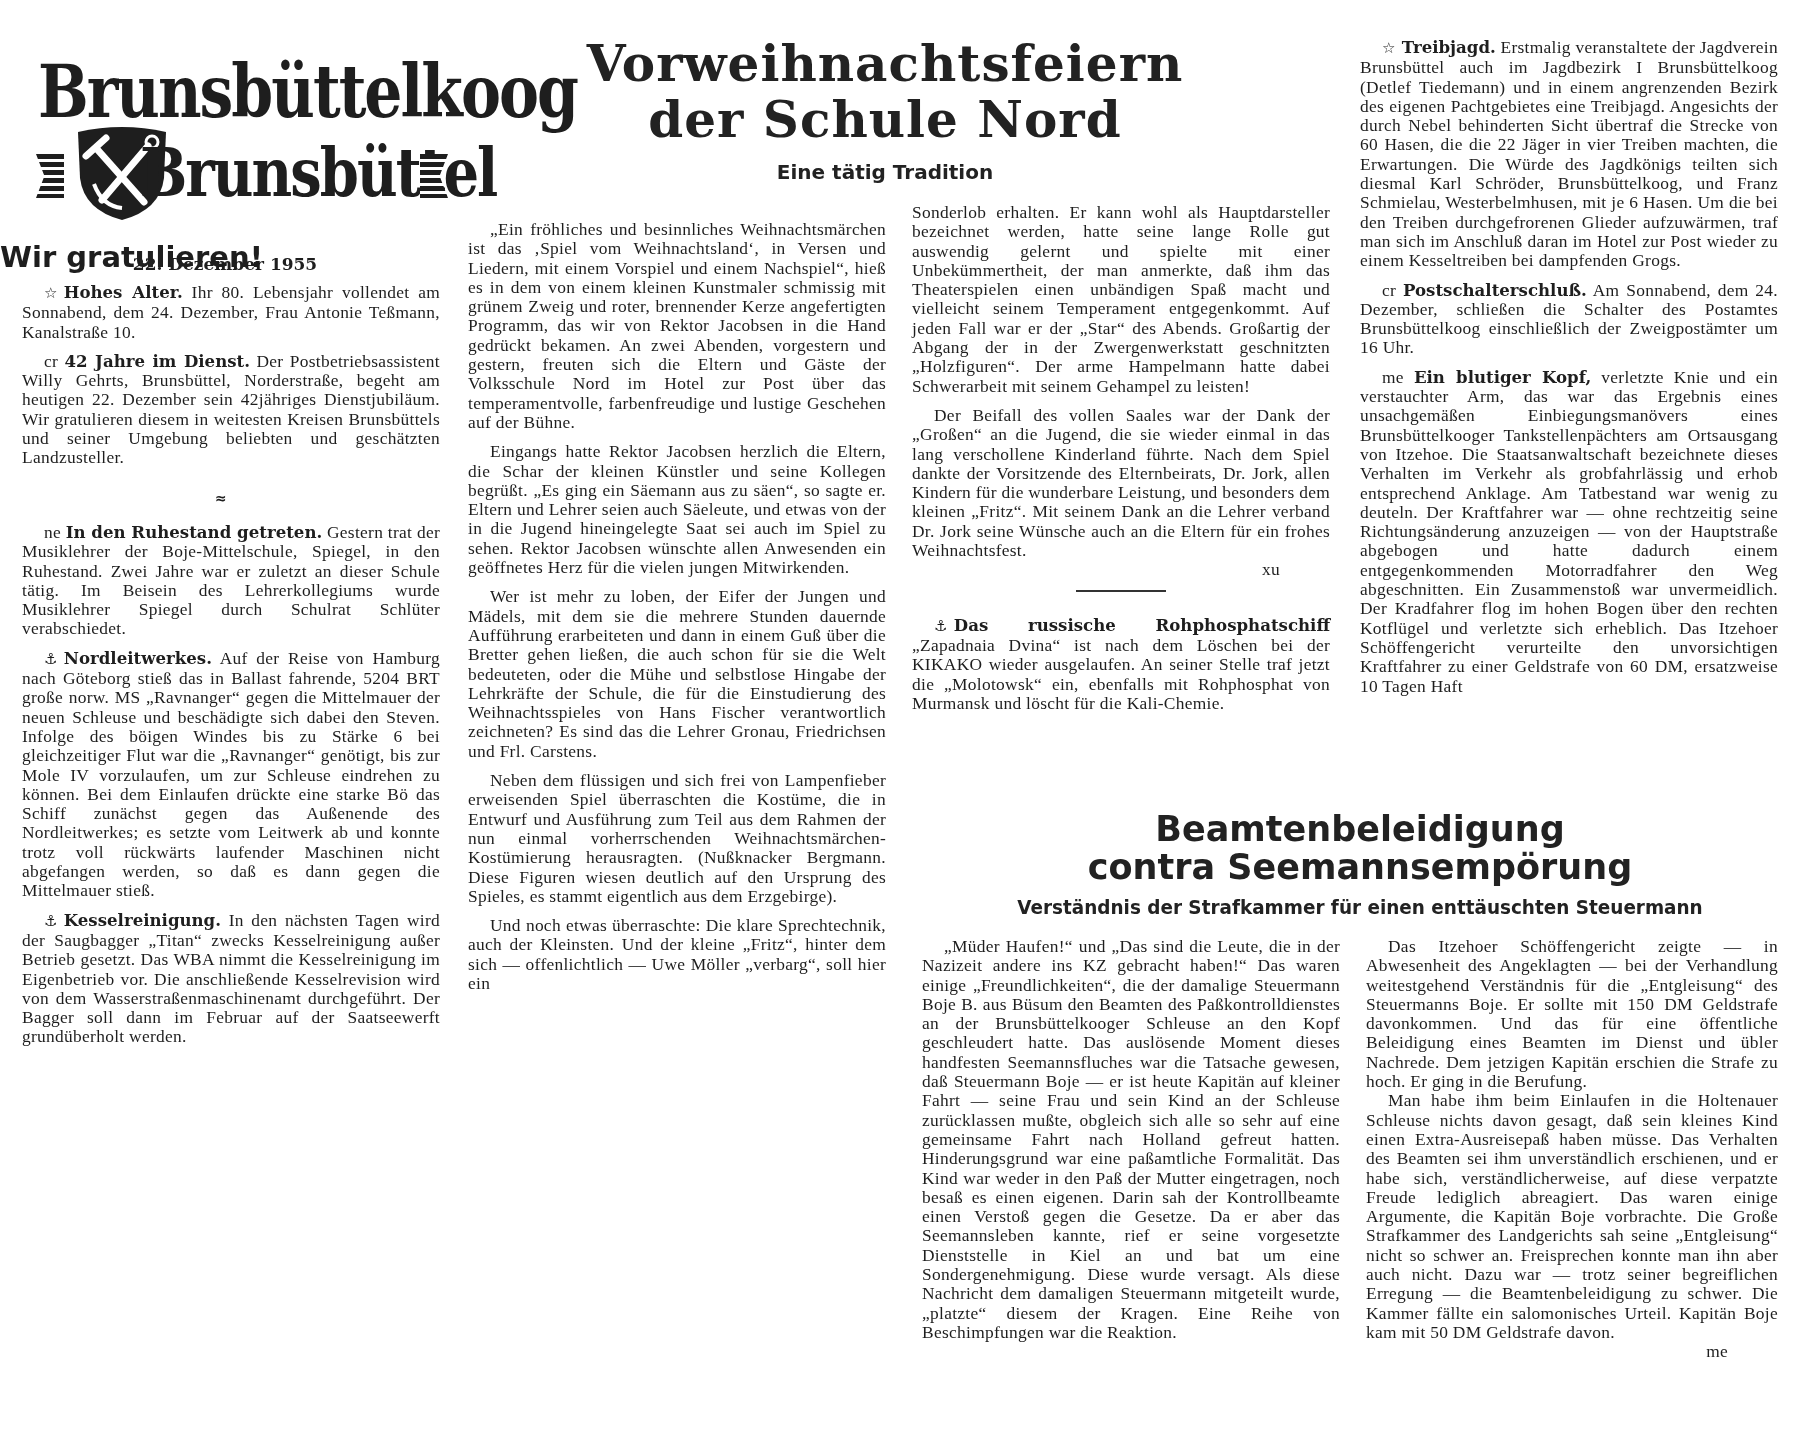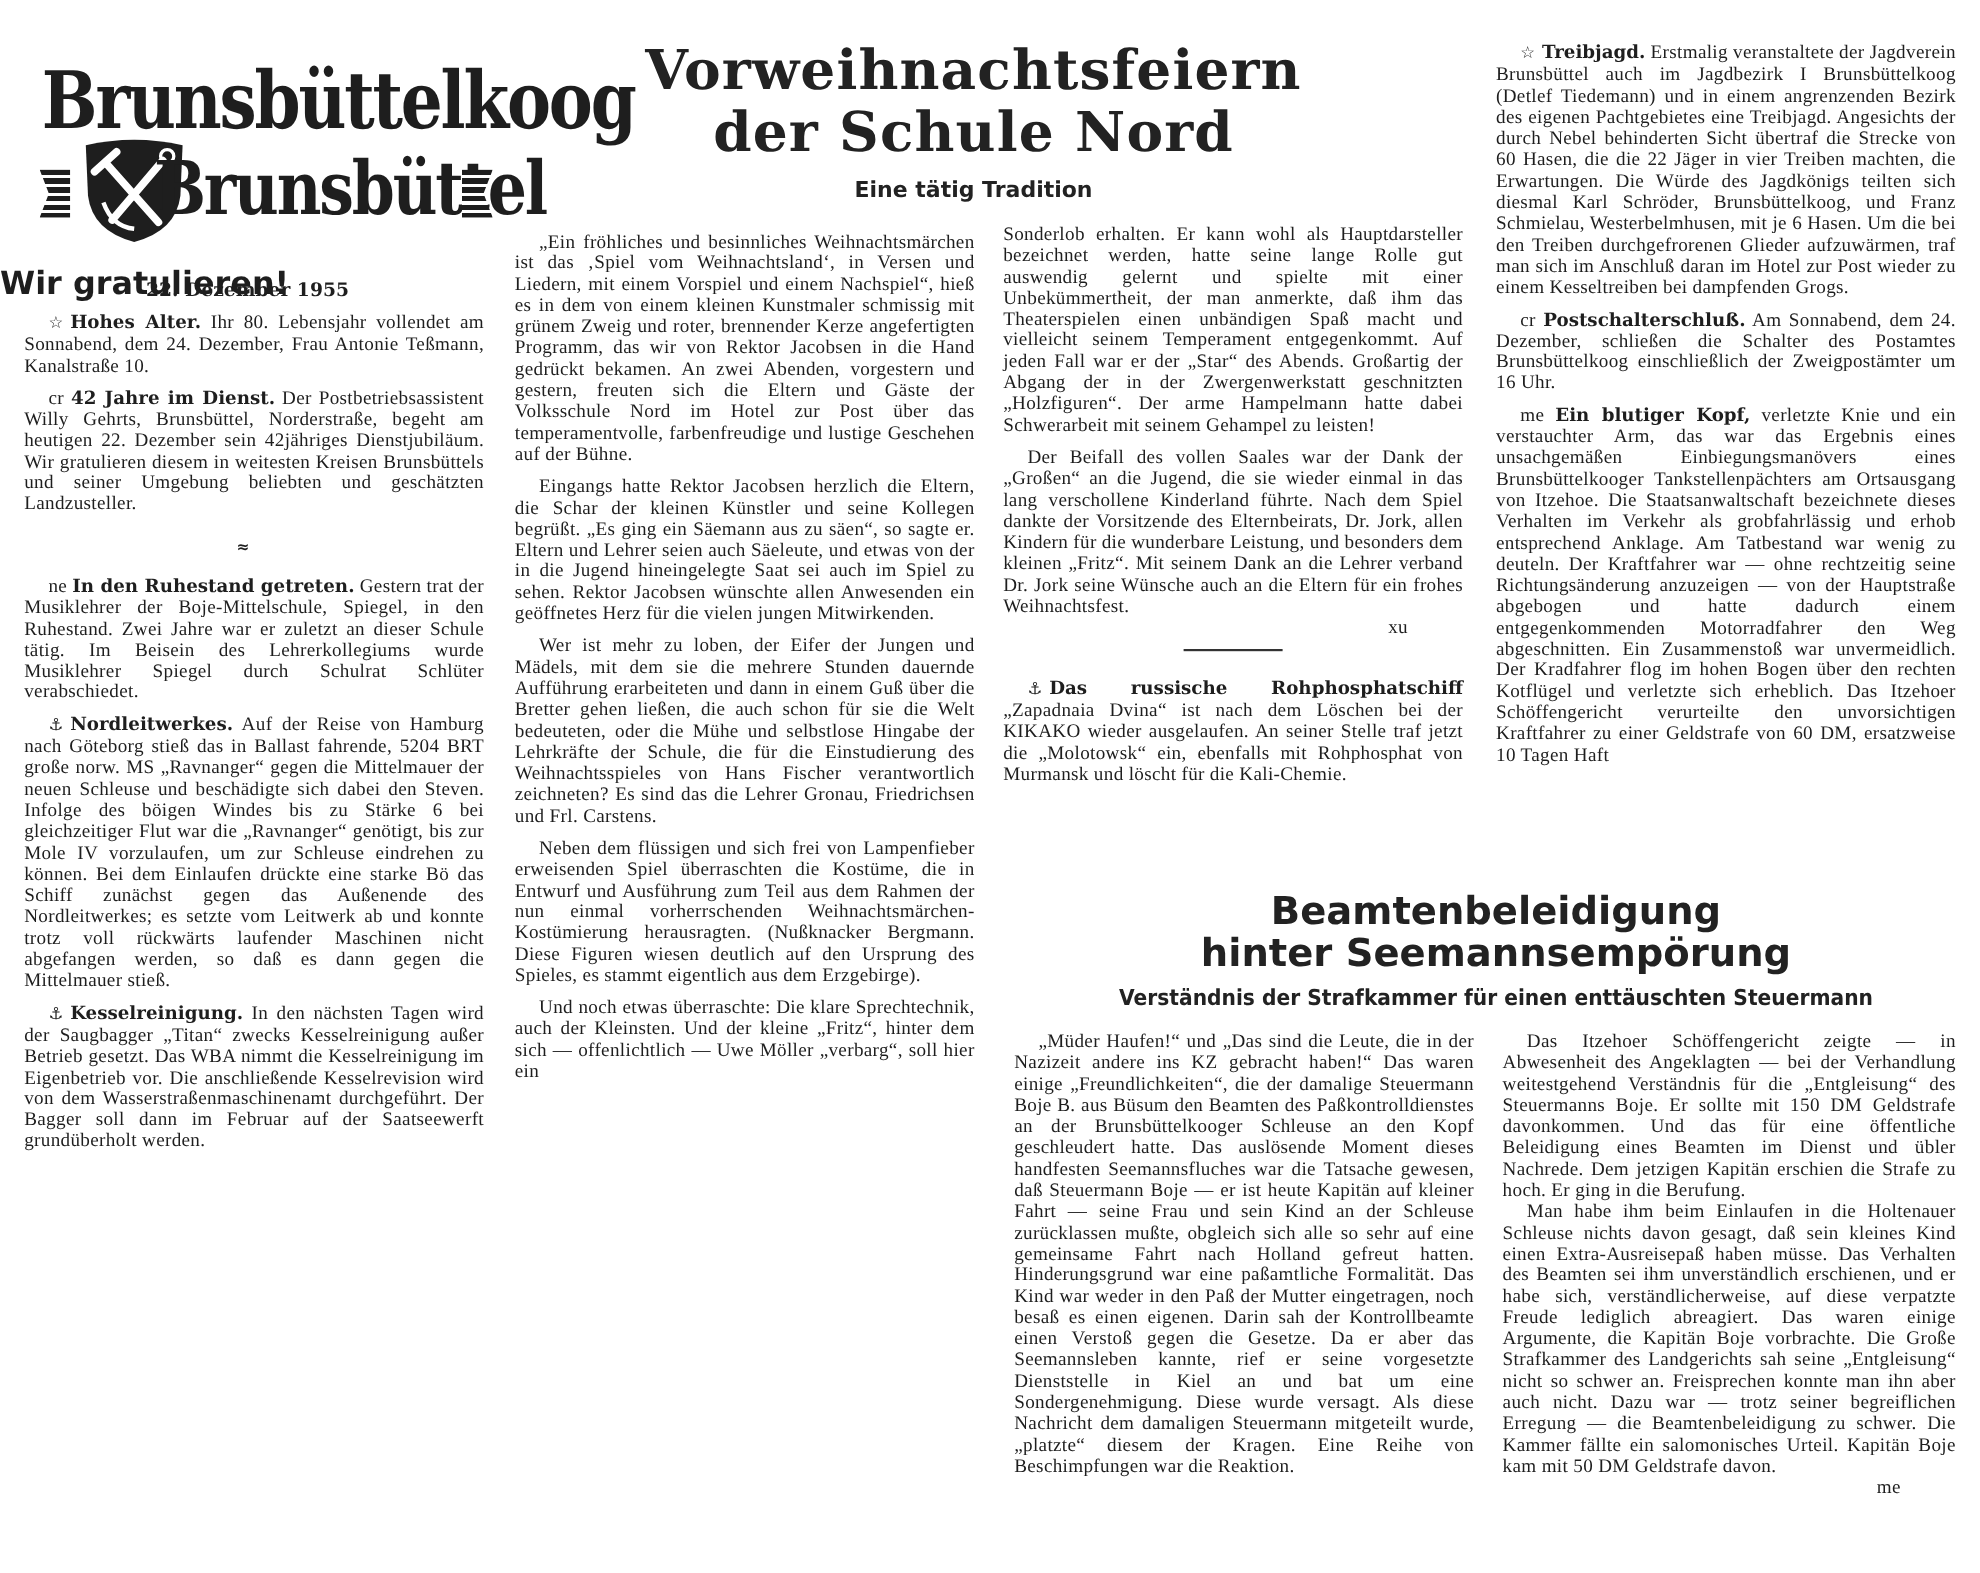--- a/index.html
+++ b/index.html
@@ -115,21 +115,21 @@
     <span>In den nächsten Tagen wird der Saugbagger „Titan“ zwecks Kesselreinigung außer Betrieb gesetzt. Das WBA nimmt die Kesselreinigung im Eigenbetrieb vor. Die anschließende Kesselrevision wird von dem Wasserstraßenmaschinenamt durchgeführt. Der Bagger soll dann im Februar auf der Saatseewerft grundüberholt werden.</span>
   </p>
 </div>
 
 <div class="headline h1">
   <div>Vorweihnachtsfeiern</div>
   <div>der Schule Nord</div>
 </div>
 <div class="headline h1-sub">Eine tätig Tradition</div>
 
-<div class="col" style="left:468px; top:210px; width:418px;">
+<div class="col" style="left:468px; top:220px; width:418px;">
   <p class="body-text">„Ein fröhliches und besinnliches Weihnachtsmärchen ist das ‚Spiel vom Weihnachtsland‘, in Versen und Liedern, mit einem Vorspiel und einem Nachspiel“, hieß es in dem von einem kleinen Kunstmaler schmissig mit grünem Zweig und roter, brennender Kerze angefertigten Programm, das wir von Rektor Jacobsen in die Hand gedrückt bekamen. An zwei Abenden, vorgestern und gestern, freuten sich die Eltern und Gäste der Volksschule Nord im Hotel zur Post über das temperamentvolle, farbenfreudige und lustige Geschehen auf der Bühne.</p>
   <p class="body-text">Eingangs hatte Rektor Jacobsen herzlich die Eltern, die Schar der kleinen Künstler und seine Kollegen begrüßt. „Es ging ein Säemann aus zu säen“, so sagte er. Eltern und Lehrer seien auch Säeleute, und etwas von der in die Jugend hineingelegte Saat sei auch im Spiel zu sehen. Rektor Jacobsen wünschte allen Anwesenden ein geöffnetes Herz für die vielen jungen Mitwirkenden.</p>
   <p class="body-text">Wer ist mehr zu loben, der Eifer der Jungen und Mädels, mit dem sie die mehrere Stunden dauernde Aufführung erarbeiteten und dann in einem Guß über die Bretter gehen ließen, die auch schon für sie die Welt bedeuteten, oder die Mühe und selbstlose Hingabe der Lehrkräfte der Schule, die für die Einstudierung des Weihnachtsspieles von Hans Fischer verantwortlich zeichneten? Es sind das die Lehrer Gronau, Friedrichsen und Frl. Carstens.</p>
   <p class="body-text">Neben dem flüssigen und sich frei von Lampenfieber erweisenden Spiel überraschten die Kostüme, die in Entwurf und Ausführung zum Teil aus dem Rahmen der nun einmal vorherrschenden Weihnachtsmärchen-Kostümierung herausragten. (Nußknacker Bergmann. Diese Figuren wiesen deutlich auf den Ursprung des Spieles, es stammt eigentlich aus dem Erzgebirge).</p>
   <p class="body-text">Und noch etwas überraschte: Die klare Sprechtechnik, auch der Kleinsten. Und der kleine „Fritz“, hinter dem sich — offenlichtlich — Uwe Möller „verbarg“, soll hier ein</p>
 </div>
 
 <div class="col" style="left:912px; top:203px; width:418px;">
   <p class="body-text" style="text-indent:0">Sonderlob erhalten. Er kann wohl als Hauptdarsteller bezeichnet werden, hatte seine lange Rolle gut auswendig gelernt und spielte mit einer Unbekümmertheit, der man anmerkte, daß ihm das Theaterspielen einen unbändigen Spaß macht und vielleicht seinem Temperament entgegenkommt. Auf jeden Fall war er der „Star“ des Abends. Großartig der Abgang der in der Zwergenwerkstatt geschnitzten „Holzfiguren“. Der arme Hampelmann hatte dabei Schwerarbeit mit seinem Gehampel zu leisten!</p>
   <p class="body-text" style="margin-bottom:0">Der Beifall des vollen Saales war der Dank der „Großen“ an die Jugend, die sie wieder einmal in das lang verschollene Kinderland führte. Nach dem Spiel dankte der Vorsitzende des Elternbeirats, Dr. Jork, allen Kindern für die wunderbare Leistung, und besonders dem kleinen „Fritz“. Mit seinem Dank an die Lehrer verband Dr. Jork seine Wünsche auch an die Eltern für ein frohes Weihnachtsfest.</p>
@@ -153,21 +153,21 @@
   </p>
   <p class="body-text">
     <span class="kicker">me</span>
     <b>Ein blutiger Kopf,</b>
     <span>verletzte Knie und ein verstauchter Arm, das war das Ergebnis eines unsachgemäßen Einbiegungsmanövers eines Brunsbüttelkooger Tankstellenpächters am Ortsausgang von Itzehoe. Die Staatsanwaltschaft bezeichnete dieses Verhalten im Verkehr als grobfahrlässig und erhob entsprechend Anklage. Am Tatbestand war wenig zu deuteln. Der Kraftfahrer war — ohne rechtzeitig seine Richtungsänderung anzuzeigen — von der Hauptstraße abgebogen und hatte dadurch einem entgegenkommenden Motorradfahrer den Weg abgeschnitten. Ein Zusammenstoß war unvermeidlich. Der Kradfahrer flog im hohen Bogen über den rechten Kotflügel und verletzte sich erheblich. Das Itzehoer Schöffengericht verurteilte den unvorsichtigen Kraftfahrer zu einer Geldstrafe von 60 DM, ersatzweise 10 Tagen Haft</span>
   </p>
 </div>
 
 <div class="headline h2">
   <div>Beamtenbeleidigung</div>
-  <div>hinter Seemannsempörung</div>
+  <div>contra Seemannsempörung</div>
 </div>
 <div class="headline h2-sub">Verständnis der Strafkammer für einen enttäuschten Steuermann</div>
 
 <div class="col" style="left:922px; top:937px; width:418px;">
   <p class="body-text">„Müder Haufen!“ und „Das sind die Leute, die in der Nazizeit andere ins KZ gebracht haben!“ Das waren einige „Freundlichkeiten“, die der damalige Steuermann Boje B. aus Büsum den Beamten des Paßkontrolldienstes an der Brunsbüttelkooger Schleuse an den Kopf geschleudert hatte. Das auslösende Moment dieses handfesten Seemannsfluches war die Tatsache gewesen, daß Steuermann Boje — er ist heute Kapitän auf kleiner Fahrt — seine Frau und sein Kind an der Schleuse zurücklassen mußte, obgleich sich alle so sehr auf eine gemeinsame Fahrt nach Holland gefreut hatten. Hinderungsgrund war eine paßamtliche Formalität. Das Kind war weder in den Paß der Mutter eingetragen, noch besaß es einen eigenen. Darin sah der Kontrollbeamte einen Verstoß gegen die Gesetze. Da er aber das Seemannsleben kannte, rief er seine vorgesetzte Dienststelle in Kiel an und bat um eine Sondergenehmigung. Diese wurde versagt. Als diese Nachricht dem damaligen Steuermann mitgeteilt wurde, „platzte“ diesem der Kragen. Eine Reihe von Beschimpfungen war die Reaktion.</p>
 </div>
 
 <div class="col" style="left:1366px; top:937px; width:412px;">
   <p class="body-text" style="margin-bottom:0">Das Itzehoer Schöffengericht zeigte — in Abwesenheit des Angeklagten — bei der Verhandlung weitestgehend Verständnis für die „Entgleisung“ des Steuermanns Boje. Er sollte mit 150 DM Geldstrafe davonkommen. Und das für eine öffentliche Beleidigung eines Beamten im Dienst und übler Nachrede. Dem jetzigen Kapitän erschien die Strafe zu hoch. Er ging in die Berufung.</p>
   <p class="body-text" style="margin-bottom:0">Man habe ihm beim Einlaufen in die Holtenauer Schleuse nichts davon gesagt, daß sein kleines Kind einen Extra-Ausreisepaß haben müsse. Das Verhalten des Beamten sei ihm unverständlich erschienen, und er habe sich, verständlicherweise, auf diese verpatzte Freude lediglich abreagiert. Das waren einige Argumente, die Kapitän Boje vorbrachte. Die Große Strafkammer des Landgerichts sah seine „Entgleisung“ nicht so schwer an. Freisprechen konnte man ihn aber auch nicht. Dazu war — trotz seiner begreiflichen Erregung — die Beamtenbeleidigung zu schwer. Die Kammer fällte ein salomonisches Urteil. Kapitän Boje kam mit 50 DM Geldstrafe davon.</p>

